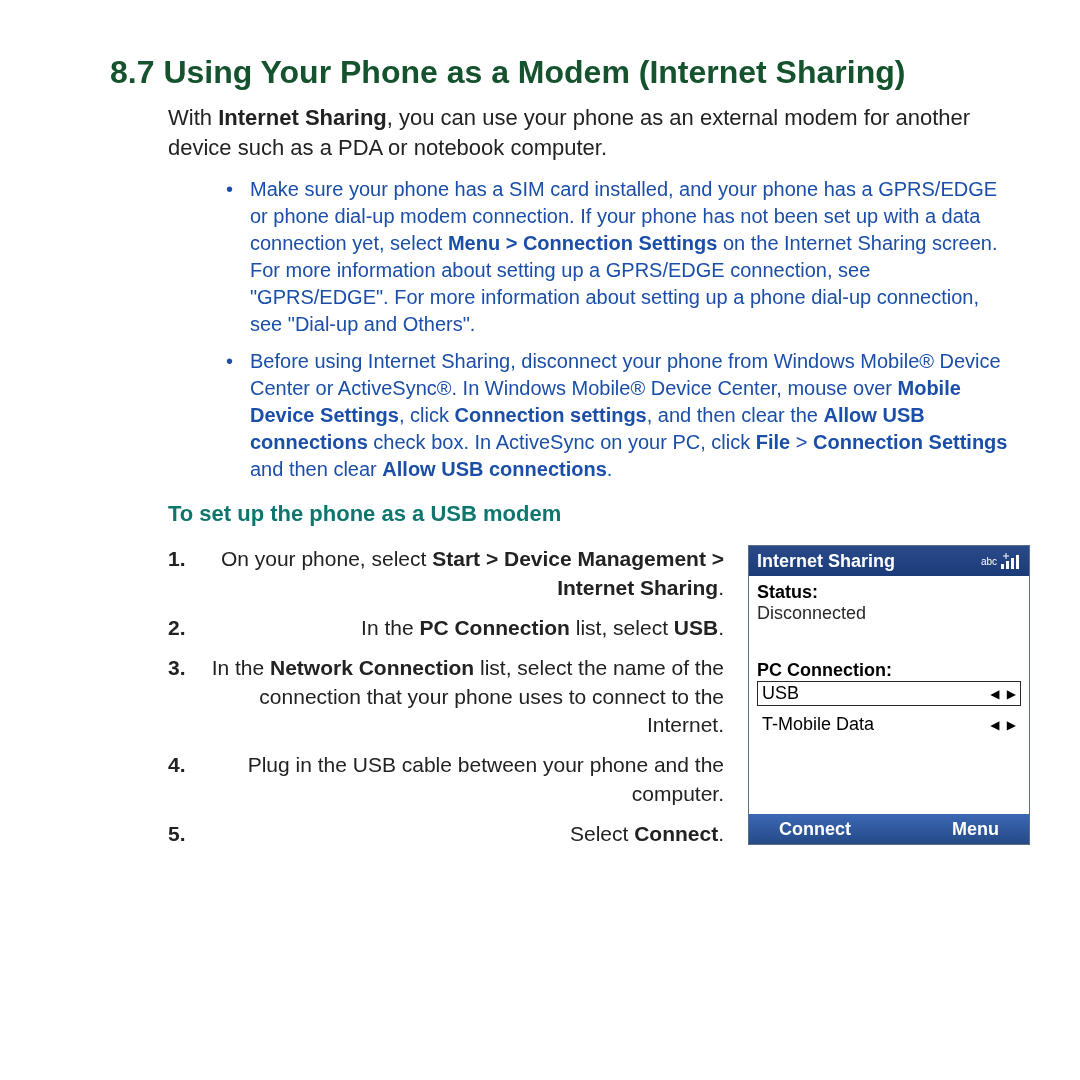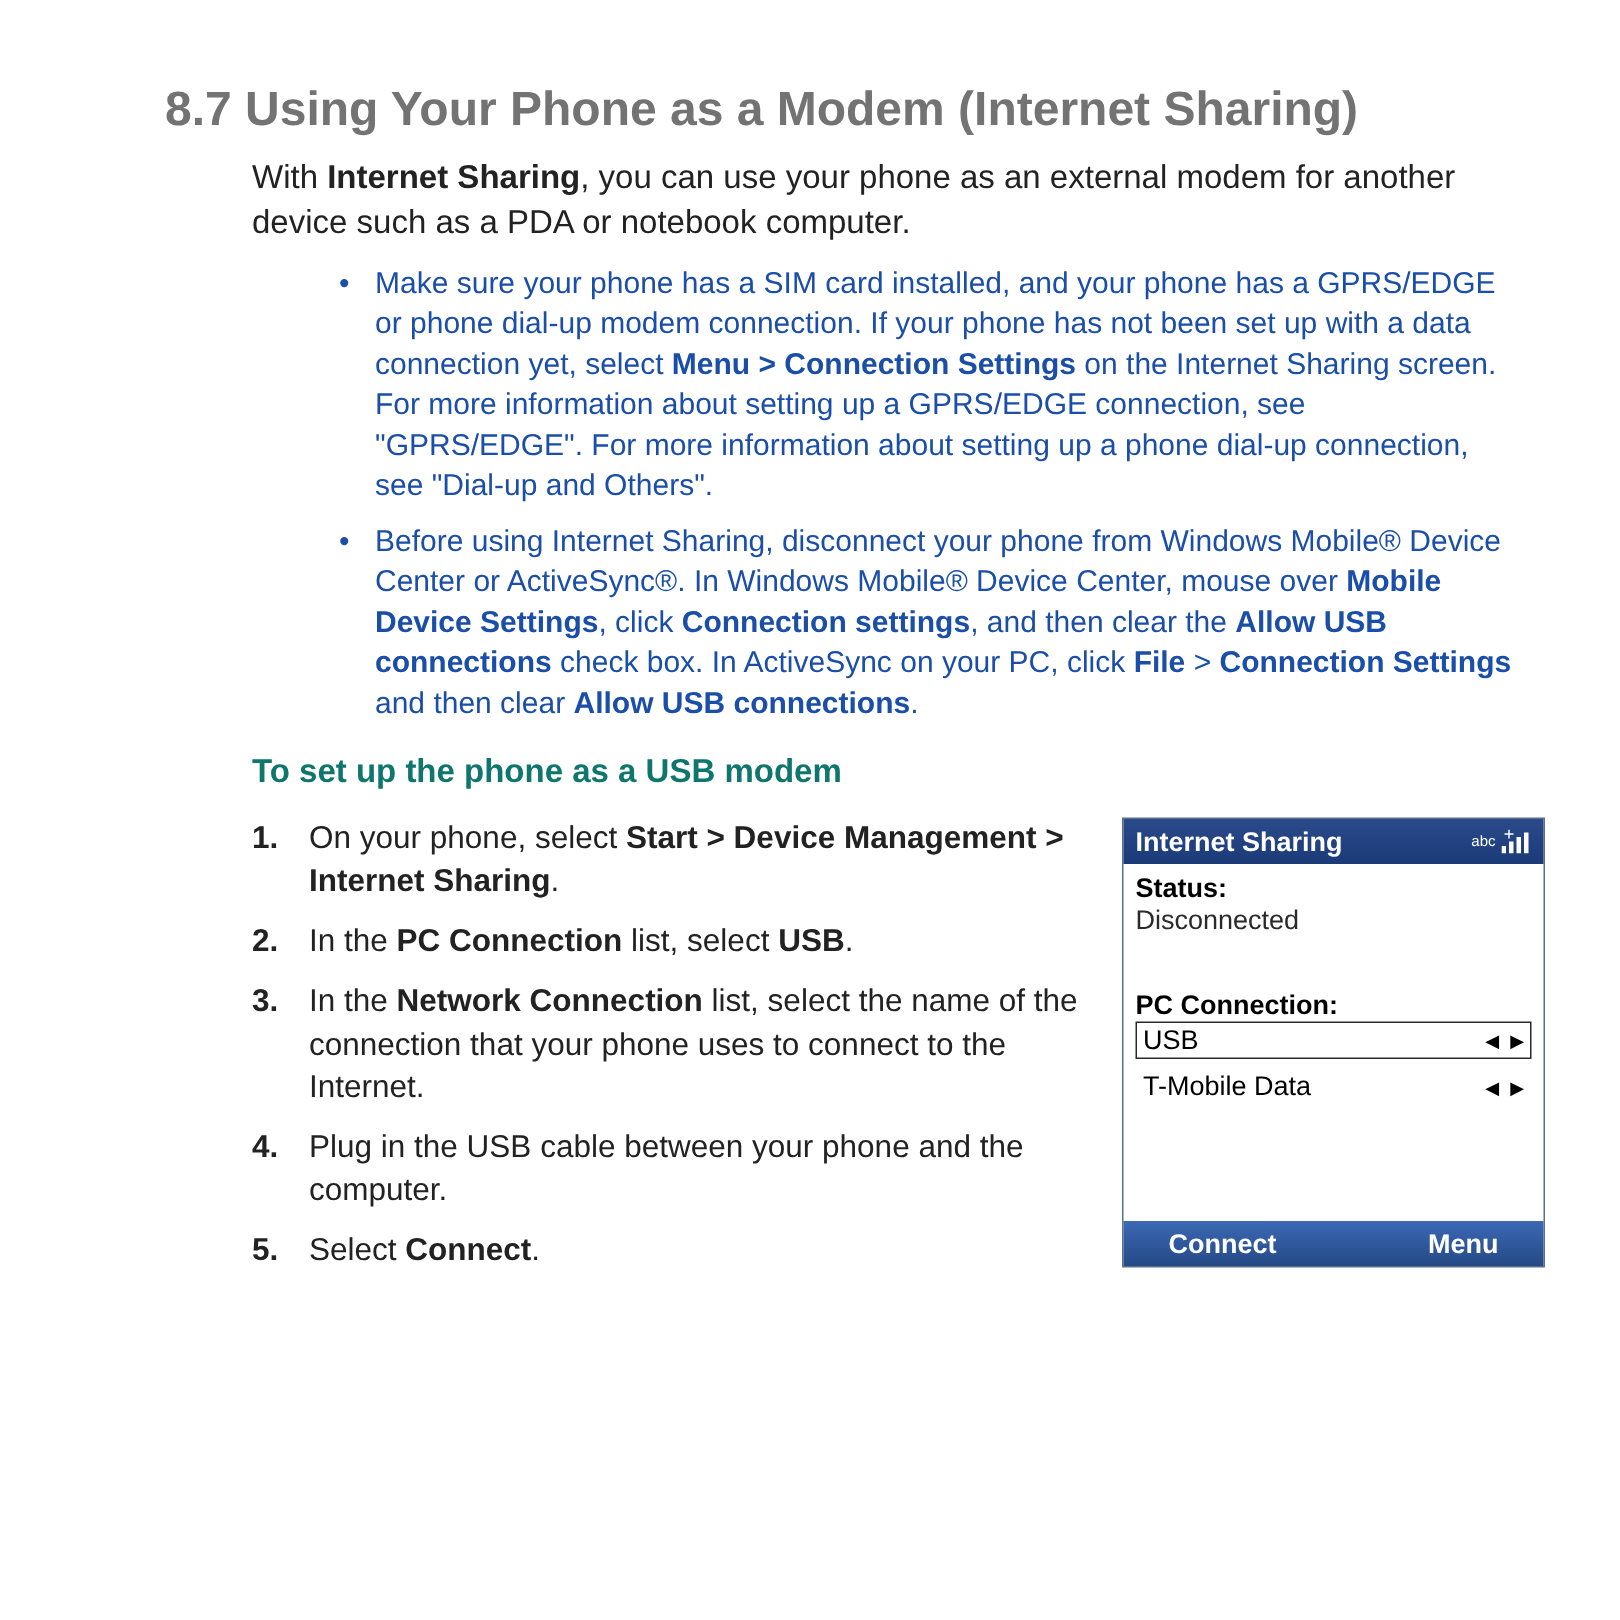--- a/index.html
+++ b/index.html
@@ -16,21 +16,21 @@
     padding: 50px 50px 0 50px;
   }
   .header-line {
     text-align: right;
     color: #555;
     font-size: 22px;
     margin-bottom: 12px;
   }
   .header-line .sec { margin-right: 6px; }
   h1.section-title {
-    color: #737373;
+    color: #14532d;
     font-size: 32px;
     font-weight: 700;
     margin: 4px 0 12px 60px;
   }
   .intro {
     font-size: 22px;
     line-height: 1.35;
     margin: 0 0 14px 118px;
     color: #222;
   }
@@ -70,20 +70,21 @@
     align-items: flex-start;
     margin-left: 118px;
   }
   .steps {
     flex: 1;
     padding-right: 24px;
   }
   .steps ol {
     list-style: none;
     counter-reset: step;
+    text-align: right;
   }
   .steps li {
     counter-increment: step;
     position: relative;
     padding-left: 38px;
     font-size: 21px;
     line-height: 1.35;
     margin-bottom: 12px;
     color: #222;
   }

